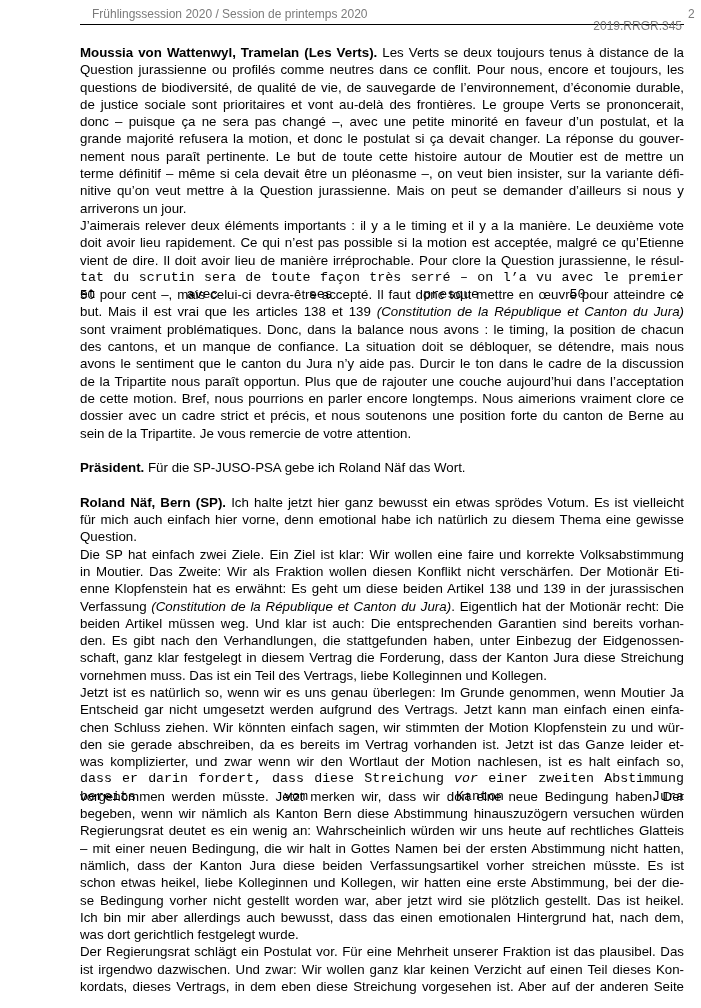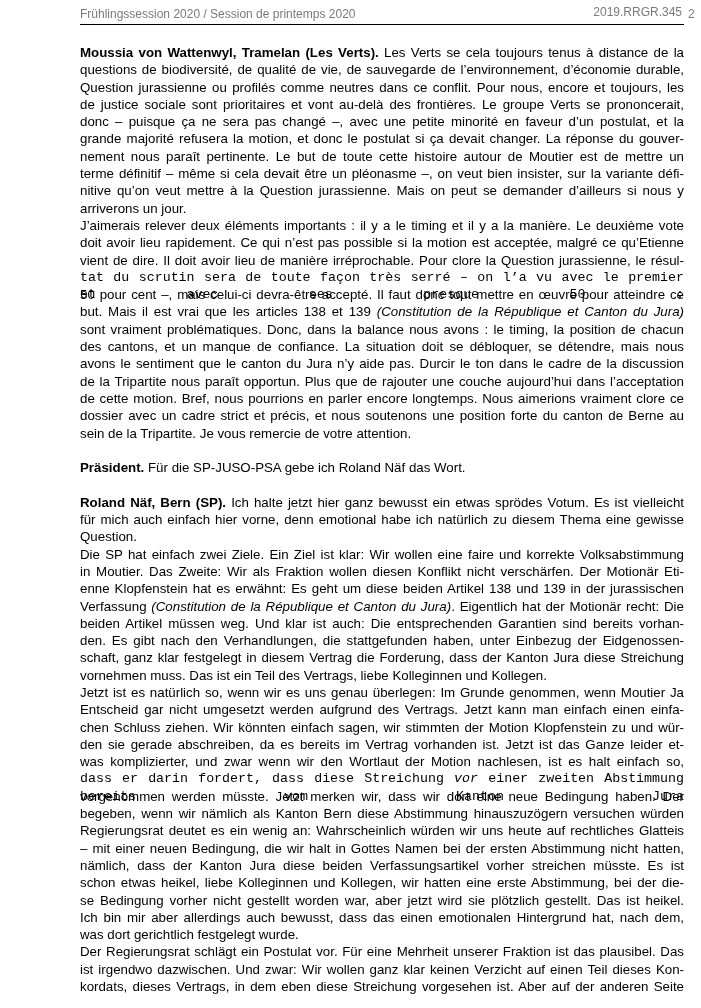--- a/index.html
+++ b/index.html
@@ -1,21 +1,21 @@
 <!DOCTYPE html>
 <html><head>
 <meta charset="utf-8">
 <style>
   html, body { margin: 0; padding: 0; background: #ffffff; }
   body { width: 701px; height: 1008px; position: relative; overflow: hidden;
          font-family: "Liberation Sans", sans-serif; color: #000; }
   .header { position: absolute; left: 80px; top: 4px; width: 604px; height: 20px;
             border-bottom: 1.3px solid #000; font-size: 12px; color: #7a7a7a; }
-  .header .left { position: absolute; left: 0; top: 3px; }
-  .header .right { position: absolute; right: 2px; top: 1px; }
+  .header .left { position: absolute; left: 12px; top: 3px; }
+  .header .right { position: absolute; right: 2px; top: 15px; }
   .pagenum { position: absolute; left: 688px; top: 7px; font-size: 12px; color: #7a7a7a; }
   .body { position: absolute; left: 80px; top: 44px; width: 604px;
           font-size: 13.3px; line-height: 17.3px; }
   .line { display: block; text-align: justify; text-align-last: justify; white-space: nowrap;
           height: 17.3px; overflow: visible; }
   .line.last { text-align-last: left; }
   .line span { white-space: normal; }
   .gap { height: 17.3px; }
   b { font-weight: bold; }
   i { font-style: italic; }
@@ -25,23 +25,23 @@
 
 <div class="header">
   <span class="left">Frühlingssession 2020 / Session de printemps 2020</span>
   <span class="right">2019.RRGR.345</span>
 </div>
 <div class="pagenum">2</div>
 
 <div class="body">
 
   <div>
-    <div class="line" style="white-space: nowrap;"><b>Moussia von Wattenwyl, Tramelan (Les Verts).</b><span> Les Verts se cela toujours tenus à distance de la</span></div>
+    <div class="line" style="white-space: nowrap;"><b>Moussia von Wattenwyl, Tramelan (Les Verts).</b><span> Les Verts se deux toujours tenus à distance de la</span></div>
+    <div class="line" style="white-space: nowrap;"><span>Question jurassienne ou profilés comme neutres dans ce conflit. Pour nous, encore et toujours, les</span></div>
     <div class="line" style="white-space: nowrap;"><span>questions de biodiversité, de qualité de vie, de sauvegarde de l’environnement, d’économie durable,</span></div>
-    <div class="line" style="white-space: nowrap;"><span>Question jurassienne ou profilés comme neutres dans ce conflit. Pour nous, encore et toujours, les</span></div>
     <div class="line" style="white-space: nowrap;"><span>de justice sociale sont prioritaires et vont au-delà des frontières. Le groupe Verts se prononcerait,</span></div>
     <div class="line" style="white-space: nowrap;"><span>donc – puisque ça ne sera pas changé –, avec une petite minorité en faveur d’un postulat, et la</span></div>
     <div class="line" style="white-space: nowrap;"><span>grande majorité refusera la motion, et donc le postulat si ça devait changer. La réponse du gouver-</span></div>
     <div class="line" style="white-space: nowrap;"><span>nement nous paraît pertinente. Le but de toute cette histoire autour de Moutier est de mettre un</span></div>
     <div class="line" style="white-space: nowrap;"><span>terme définitif – même si cela devait être un pléonasme –, on veut bien insister, sur la variante défi-</span></div>
     <div class="line" style="white-space: nowrap;"><span>nitive qu’on veut mettre à la Question jurassienne. Mais on peut se demander d’ailleurs si nous y</span></div>
     <div class="line last"><span>arriverons un jour.</span></div>
   </div>
 
   <div>

